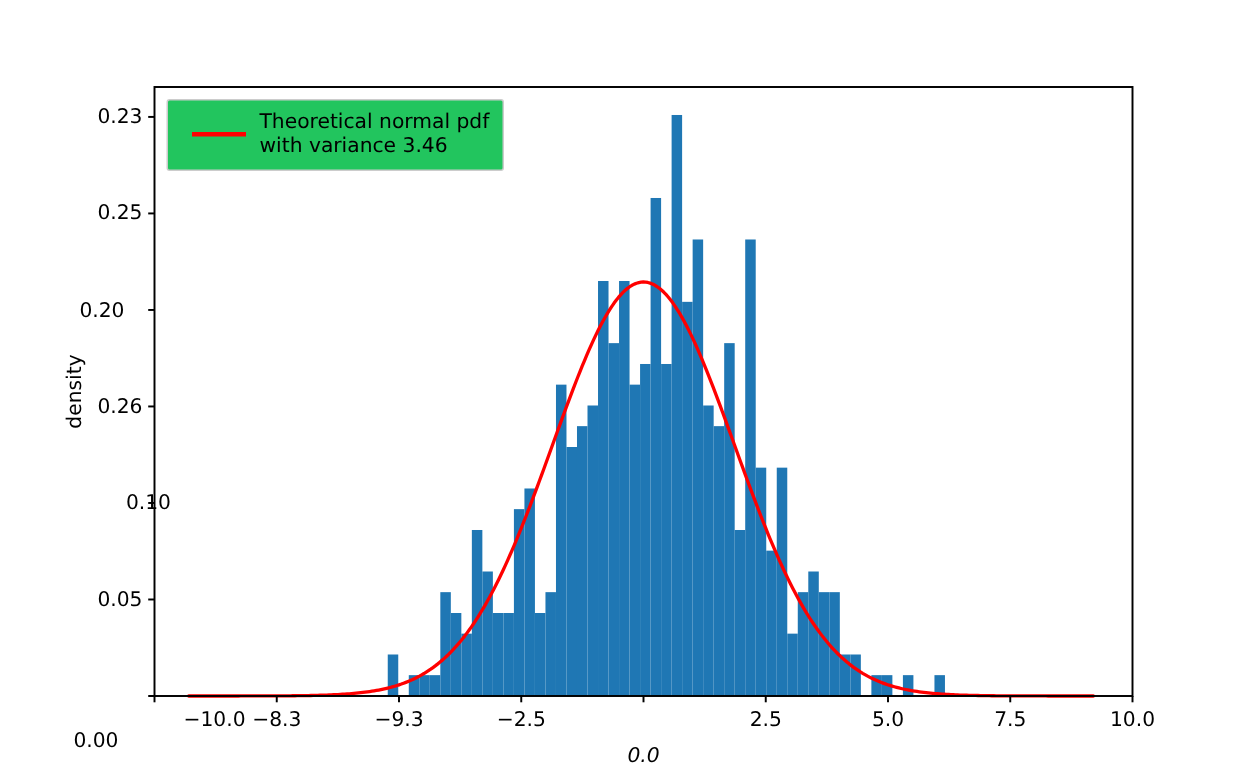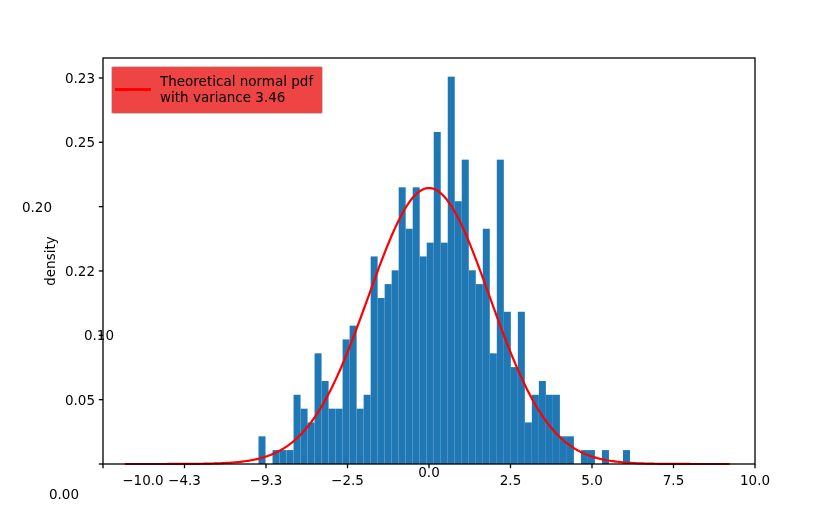--- a/index.html
+++ b/index.html
@@ -45,24 +45,24 @@
     position: absolute;
     font-size: 13.5px;
     color: #000000;
     transform-origin: center center;
     transform: rotate(-90deg);
     white-space: nowrap;
   }
   
   #legend {
     position: absolute;
-    background: #ef4444;
+    background: #22c55e;
     border: 1px solid #cccccc;
     border-radius: 2px;
-    padding: 6px 9px 6px 3px;
+    padding: 6px 9px 6px 16px;
     box-sizing: border-box;
   }
   .legend-row {
     display: flex;
     align-items: center;
     margin: 1px 0;
   }
   .legend-key {
     width: 36px;
     min-width: 36px;
@@ -176,36 +176,36 @@
         <line x1="98.8" y1="206.6307448494453" x2="103" y2="206.6307448494453" stroke="#000000" stroke-width="1.3"></line>
         <line x1="98.8" y1="142.28843106180665" x2="103" y2="142.28843106180665" stroke="#000000" stroke-width="1.3"></line>
         <line x1="98.8" y1="77.94611727416799" x2="103" y2="77.94611727416799" stroke="#000000" stroke-width="1.3"></line>
       </g>
 
     <rect id="axes-frame" x="103" y="58" width="652" height="406" fill="none" stroke="#000000" stroke-width="1.3"></rect>
   </svg>
 
   <div id="xtick-labels">
       <div class="tick-label xtick-label" style="left: 103px; top: 472px; margin-left: 40px;">−10.0</div>
-      <div class="tick-label xtick-label" style="left: 184.5px; top: 472px;">−4.3</div>
+      <div class="tick-label xtick-label" style="left: 184.5px; top: 472px;">−8.3</div>
       <div class="tick-label xtick-label" style="left: 266px; top: 472px;">−9.3</div>
       <div class="tick-label xtick-label" style="left: 347.5px; top: 472px;">−2.5</div>
-      <div class="tick-label xtick-label" style="left: 429px; top: 464px;">0.0</div>
+      <div class="tick-label xtick-label" style="left: 429px; top: 496px; font-style: italic;">0.0</div>
       <div class="tick-label xtick-label" style="left: 510.5px; top: 472px;">2.5</div>
       <div class="tick-label xtick-label" style="left: 592px; top: 472px;">5.0</div>
       <div class="tick-label xtick-label" style="left: 673.5px; top: 472px;">7.5</div>
       <div class="tick-label xtick-label" style="left: 755px; top: 472px;">10.0</div>
     </div>
 
   <div id="ytick-labels">
       <div class="tick-label ytick-label" style="right: 751px; top: 464px; margin-top: 30px;">0.00</div>
       <div class="tick-label ytick-label" style="right: 735px; top: 399.658px;">0.05</div>
       <div class="tick-label ytick-label" style="right: 716px; top: 335.315px;">0.10</div>
-      <div class="tick-label ytick-label" style="right: 735px; top: 270.973px;">0.22</div>
-      <div class="tick-label ytick-label" style="right: 778px; top: 206.631px;">0.20</div>
+      <div class="tick-label ytick-label" style="right: 735px; top: 270.973px;">0.26</div>
+      <div class="tick-label ytick-label" style="right: 747px; top: 206.631px;">0.20</div>
       <div class="tick-label ytick-label" style="right: 735px; top: 142.288px;">0.25</div>
       <div class="tick-label ytick-label" style="right: 735px; top: 77.9461px;">0.23</div>
     </div>
 
   <div id="ylabel" style="left: 25px; top: 253px;">density</div>
 
   <div id="legend" style="left: 111px; top: 66px;">
     <div class="legend-row">
       <span class="legend-key line-key"></span>
       <span class="legend-text">Theoretical normal pdf

